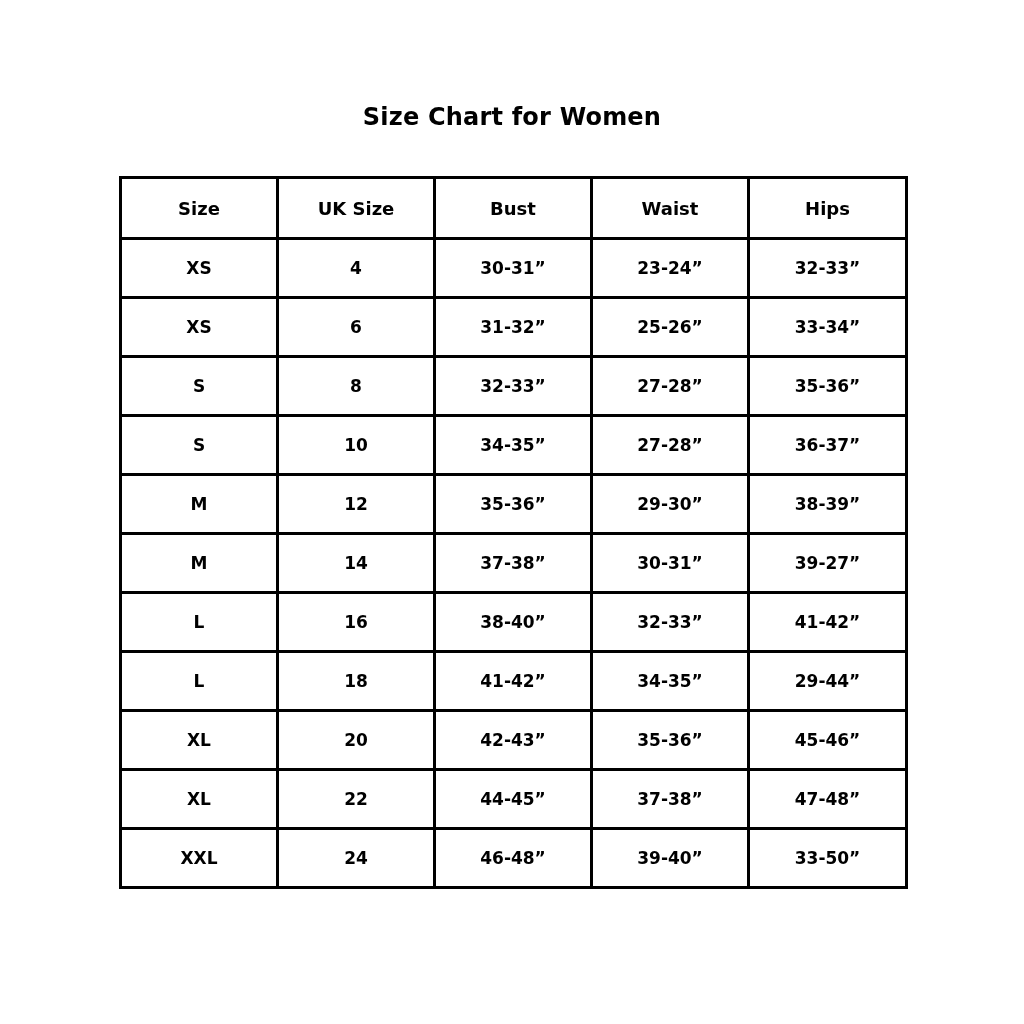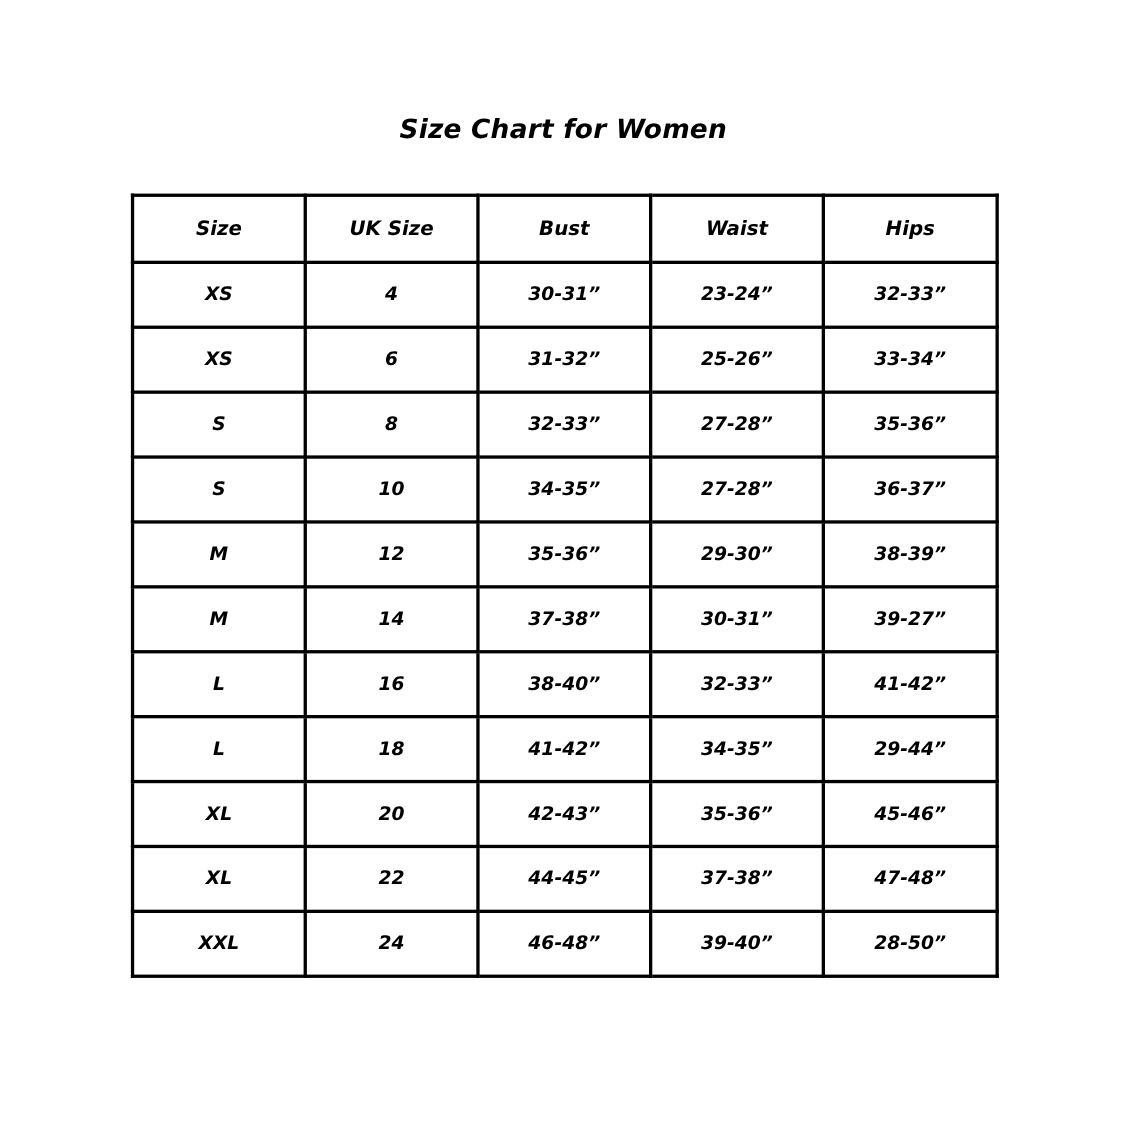--- a/index.html
+++ b/index.html
@@ -12,21 +12,20 @@
     background: #ffffff;
     font-family: "DejaVu Sans", sans-serif;
     color: #000000;
     overflow: hidden;
   }
   .page {
     width: 1024px;
     height: 804px;
     position: relative;
     box-sizing: border-box;
-    font-style: italic;
   }
   .title {
     position: absolute;
     top: 103px;
     left: 0;
     width: 1024px;
     text-align: center;
     font-size: 24px;
     font-weight: bold;
     letter-spacing: 0.2px;
@@ -160,19 +159,19 @@
           <td>22</td>
           <td>44-45”</td>
           <td>37-38”</td>
           <td>47-48”</td>
         </tr>
         <tr>
           <td>XXL</td>
           <td>24</td>
           <td>46-48”</td>
           <td>39-40”</td>
-          <td>28-50”</td>
+          <td>33-50”</td>
         </tr>
       </tbody>
     </table>
   </div>
 
 </div>
 
 </body></html>

